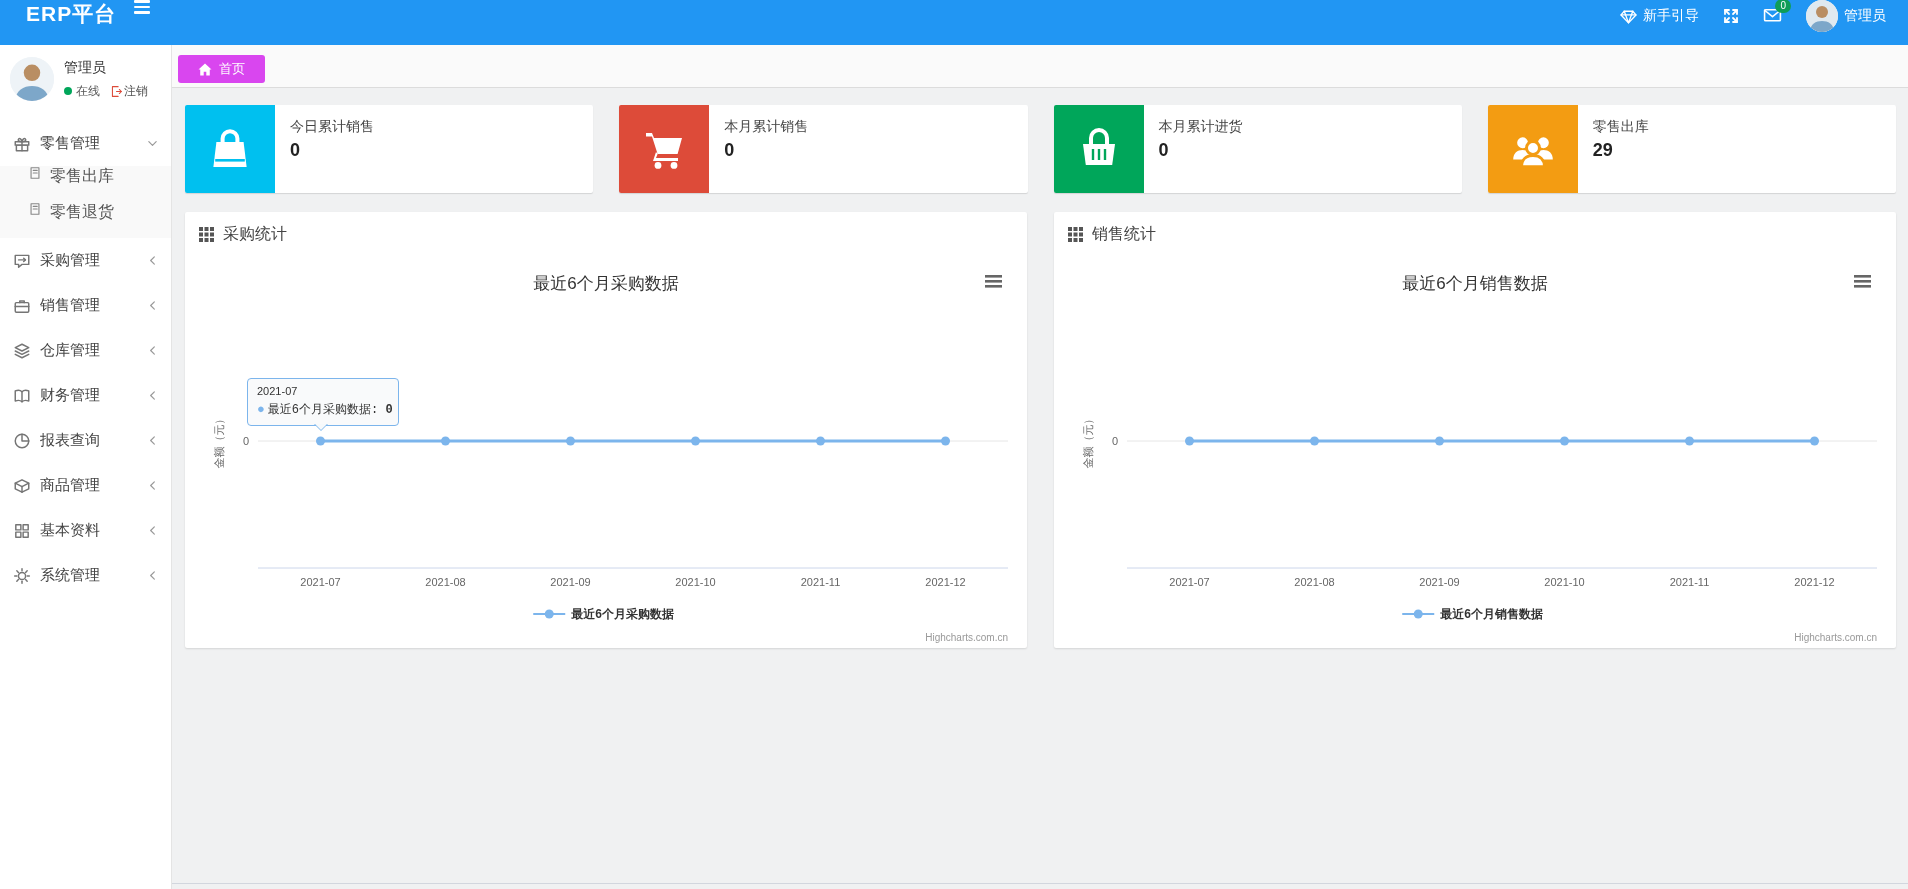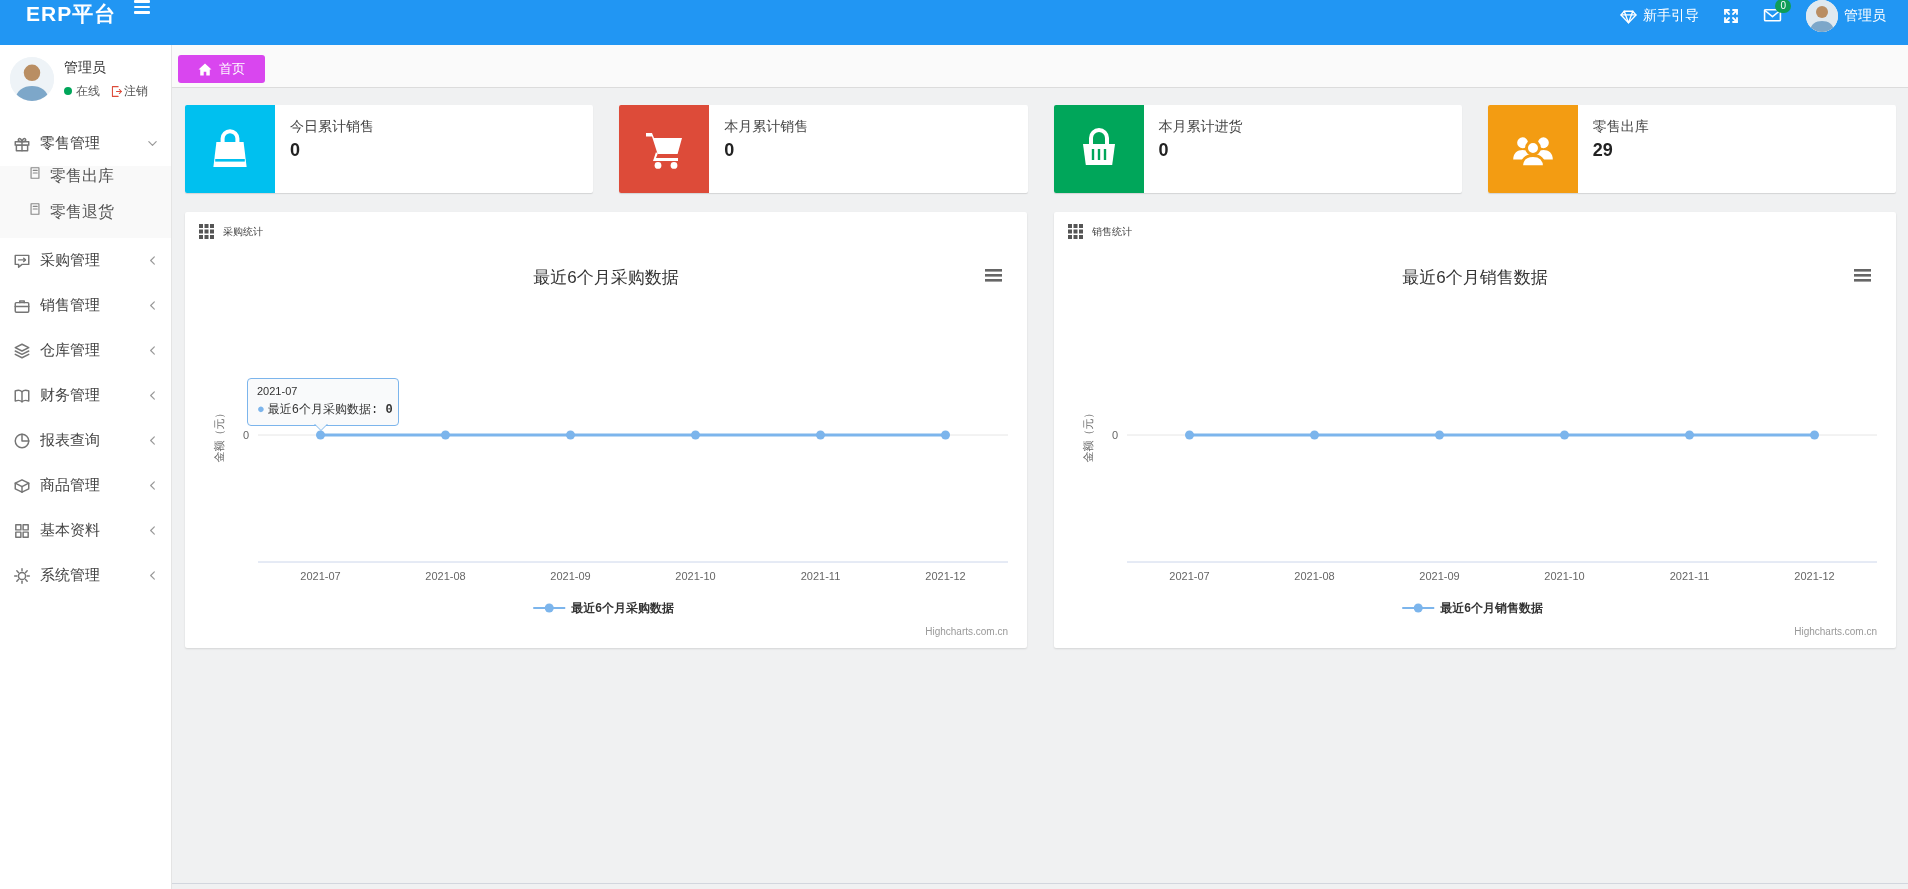--- a/index.html
+++ b/index.html
@@ -55,21 +55,21 @@
   .info-box-icon { width:90px; flex:none; display:flex; align-items:center; justify-content:center;
     border-radius:2px 0 0 2px; }
   .info-box-content { padding:13px 15px; }
   .ib-text { font-size:14px; color:#444; }
   .ib-number { font-size:18px; font-weight:700; color:#222; margin-top:4px; }
 
   .panels { display:grid; grid-template-columns:1fr 1fr; gap:27px; }
   .panel { background:#fff; height:436px; border-radius:2px; box-shadow:0 1px 2px rgba(0,0,0,.12);
     position:relative; }
   .panel-header { display:flex; align-items:center; gap:9px; padding:12px 14px 8px 14px;
-    font-size:10px; color:#444; }
+    font-size:16px; color:#444; }
   .panel-header svg { color:#555; }
   .chart { display:block; width:100%; height:396px; }
 
   
   .hc-tooltip { position:absolute; left:62px; top:166px; width:152px;
     background:rgba(249,250,251,.96); border:1px solid #7cb5ec; border-radius:4px;
     padding:6px 9px 7px 9px; font-size:11px; color:#333; pointer-events:none; z-index:5; }
   .hc-tooltip .tt-line2 { margin-top:4px; font-size:12px; white-space:nowrap;font-family:Liberation Mono, monospace; }
   .hc-tooltip .tt-dot { color:#7cb5ec; margin-right:3px; font-size:13px; }
   .hc-tooltip::before { content:""; position:absolute; left:66px; bottom:-13px;

